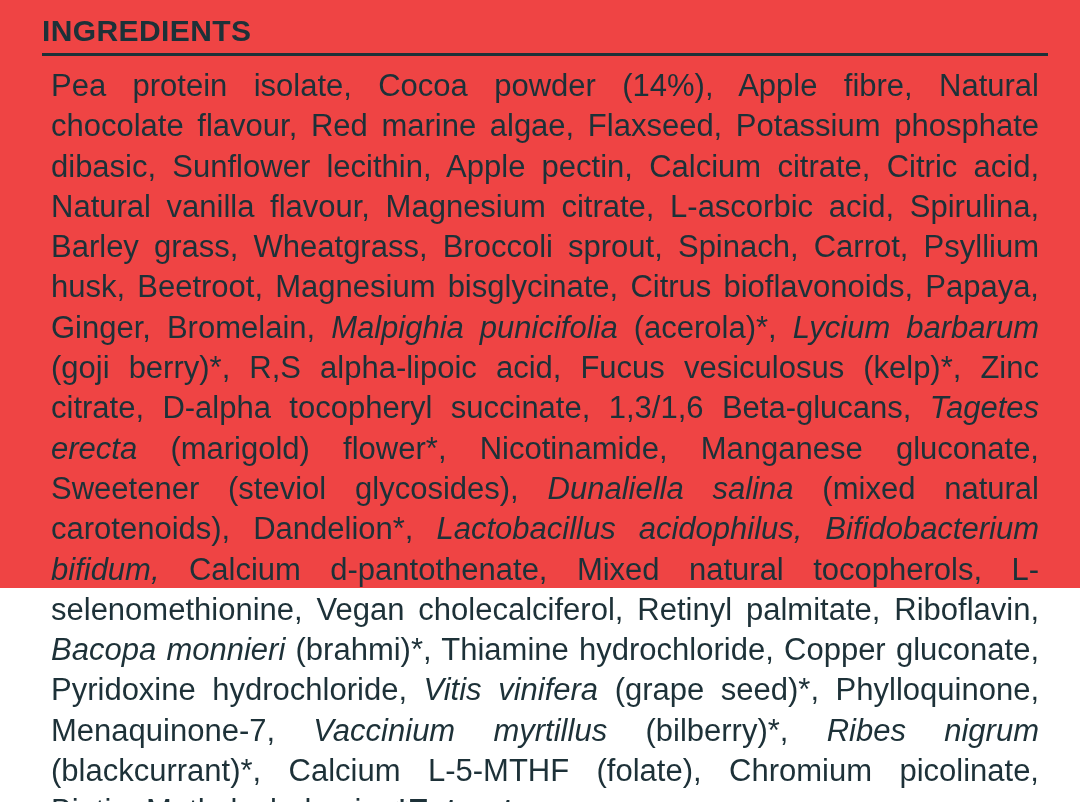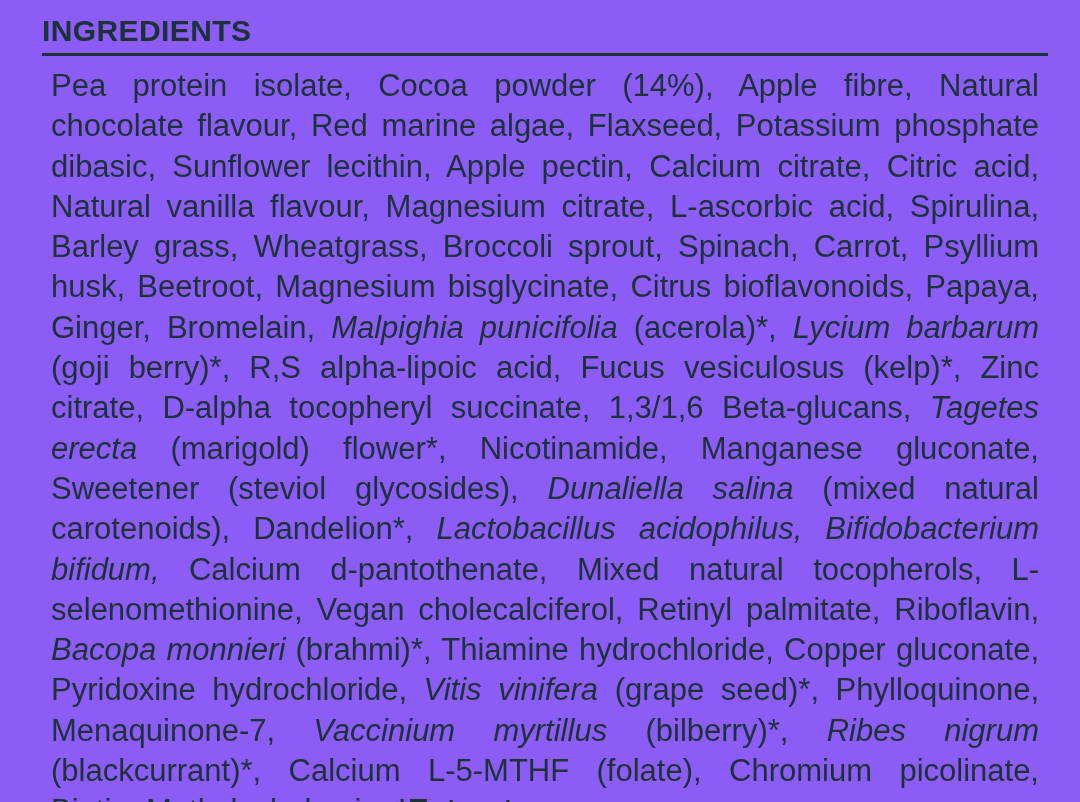--- a/index.html
+++ b/index.html
@@ -10,22 +10,22 @@
   body {
     width: 1080px;
     height: 802px;
     font-family: "Liberation Sans", sans-serif;
     color: #1d3138;
     overflow: hidden;
   }
   .page {
     position: relative;
     width: 1080px;
-    height: 802px;
-    background: #8b5cf6;
+    height: 588px;
+    background: #ef4444;
     box-sizing: border-box;
     padding: 14px 30px 0 40px;
   }
   .heading {
     font-size: 30px;
     font-weight: bold;
     letter-spacing: 0.4px;
     color: #1d3138;
     margin: 0 0 6px 2px;
     line-height: 1.1;

